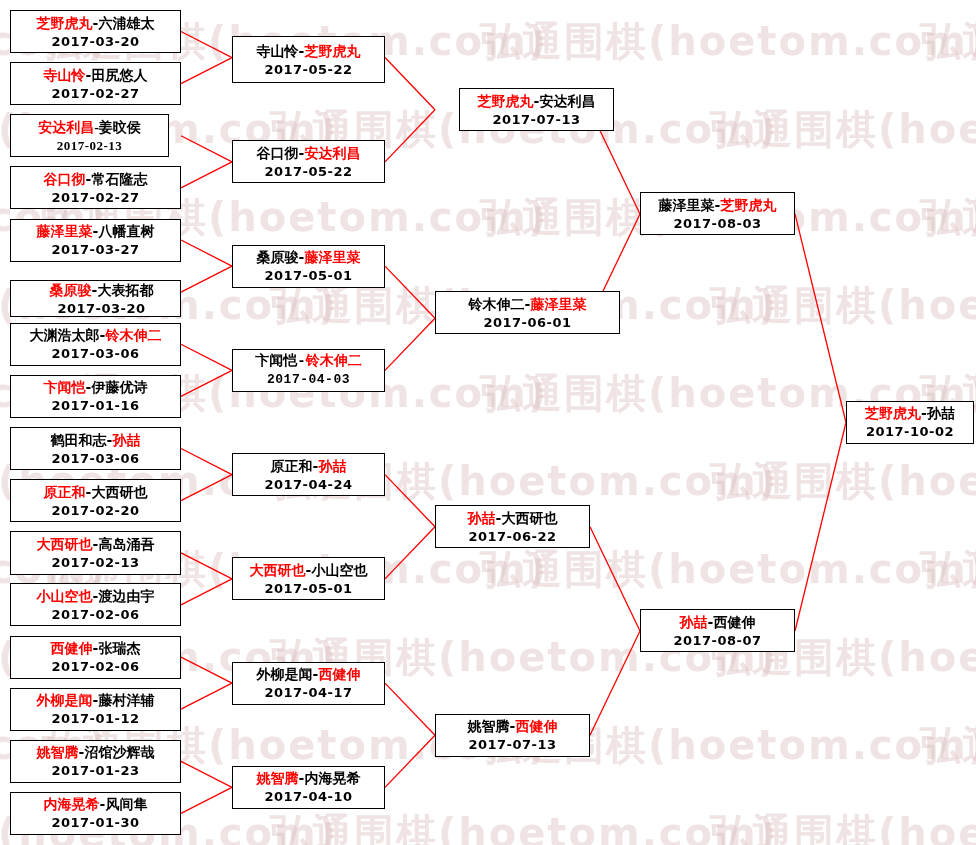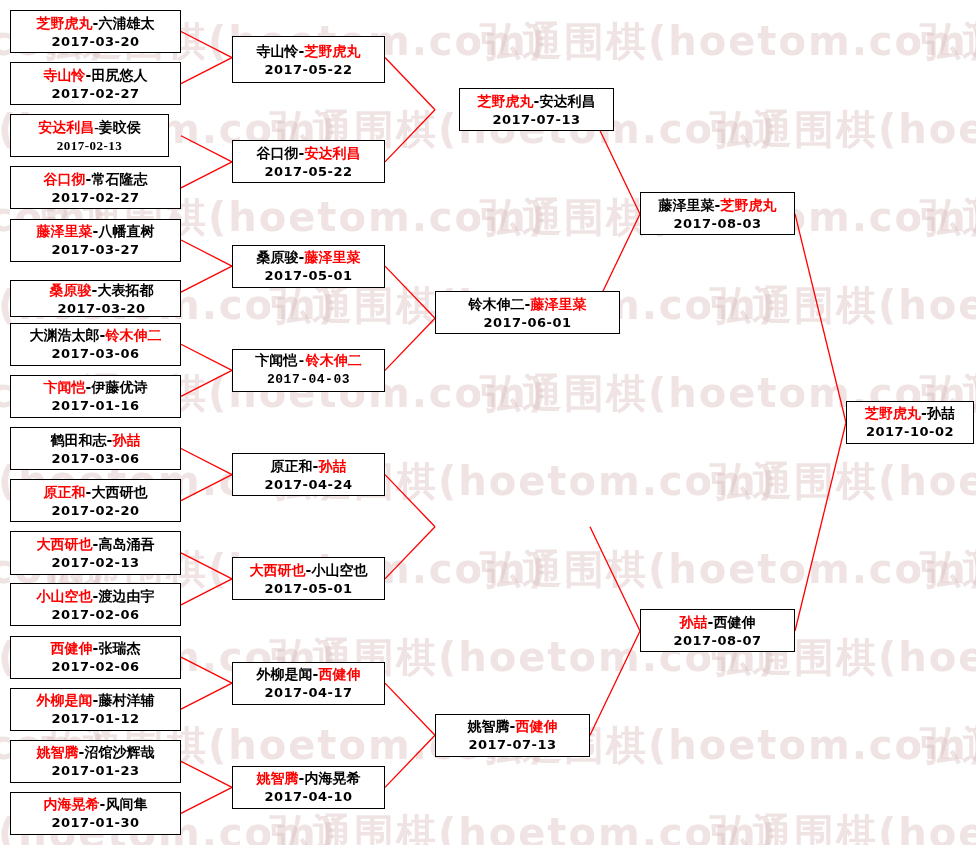--- a/index.html
+++ b/index.html
@@ -198,20 +198,24 @@
     <div class="date">2017-04-10</div>
   </div>
       <div class="match" style="left: 435px; top: 88.195px; width: 155px; height: 43px; margin-left: 24px;">
     <div class="names"><span class="p1 winner">芝野虎丸</span><span class="sep">-</span><span class="p2">安达利昌</span></div>
     <div class="date">2017-07-13</div>
   </div>
       <div class="match" style="left: 435px; top: 291px; width: 185px; height: 43px; text-align: right;">
     <div class="names"><span class="p1">铃木伸二</span><span class="sep">-</span><span class="p2 winner">藤泽里菜</span></div>
     <div class="date">2017-06-01</div>
   </div>
+      <div class="match" style="left: 435px; top: 505.235px; width: 155px; height: 43px;">
+    <div class="names"><span class="p1 winner">孙喆</span><span class="sep">-</span><span class="p2">大西研也</span></div>
+    <div class="date">2017-06-22</div>
+  </div>
       <div class="match" style="left: 435px; top: 713.755px; width: 155px; height: 43px;">
     <div class="names"><span class="p1">姚智腾</span><span class="sep">-</span><span class="p2 winner">西健伸</span></div>
     <div class="date">2017-07-13</div>
   </div>
       <div class="match" style="left: 640px; top: 192.455px; width: 155px; height: 43px;">
     <div class="names"><span class="p1">藤泽里菜</span><span class="sep">-</span><span class="p2 winner">芝野虎丸</span></div>
     <div class="date">2017-08-03</div>
   </div>
       <div class="match" style="left: 640px; top: 609.495px; width: 155px; height: 43px;">
     <div class="names"><span class="p1 winner">孙喆</span><span class="sep">-</span><span class="p2">西健伸</span></div>

